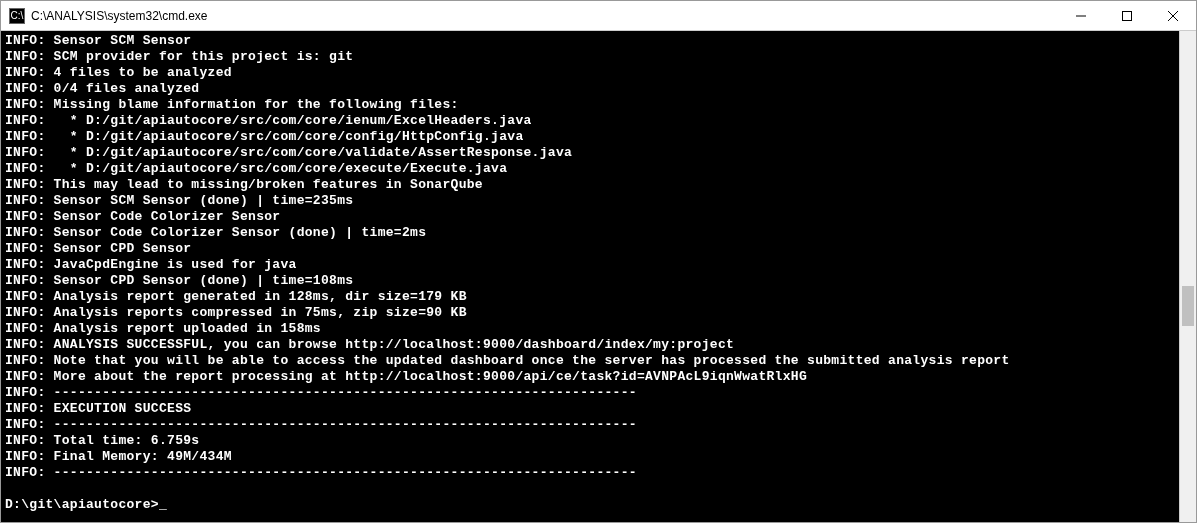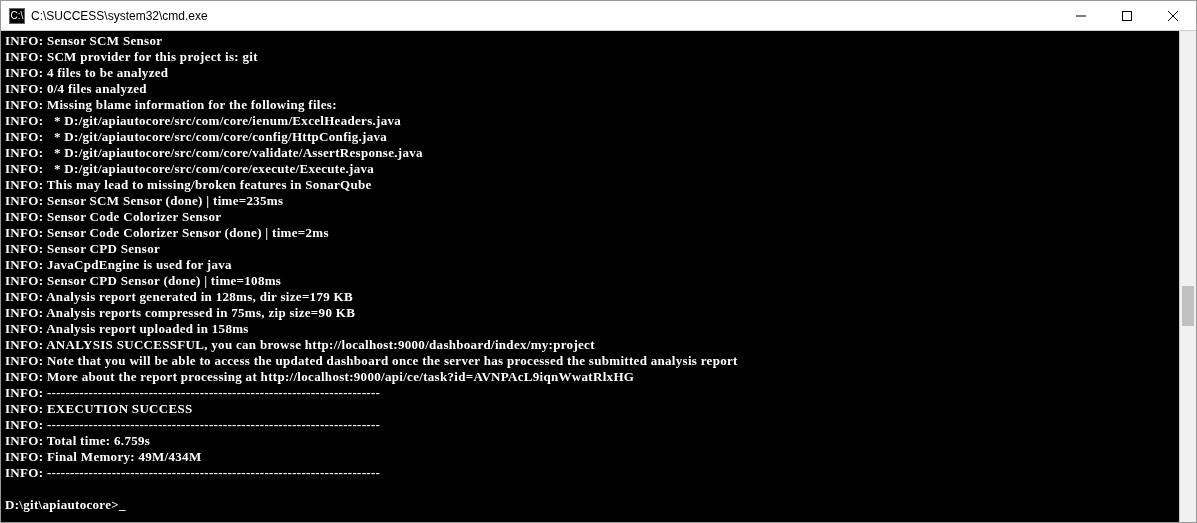--- a/index.html
+++ b/index.html
@@ -64,21 +64,21 @@
     .console-wrapper {
       flex: 1;
       display: flex;
       background: #000;
       overflow: hidden;
     }
     .console {
       flex: 1;
       background: #000;
       color: #fff;
-      font-family: Liberation Serif, serif;
+      font-family: Liberation Mono, monospace;
       font-size: 13px;
       line-height: 16px;
       padding: 2px 4px;
       white-space: pre;
       overflow: auto;
       font-weight: bold;
       letter-spacing: 0.3px;
     }
     .console-line {
       display: block;
@@ -100,21 +100,21 @@
     .prompt-cursor {
       display: inline-block;
     }
   </style>
 </head>
 <body>
 
 <div class="window">
   <div class="titlebar">
     <span class="titlebar-icon">C:\</span>
-    <span class="titlebar-title">C:\SUCCESS\system32\cmd.exe</span>
+    <span class="titlebar-title">C:\ANALYSIS\system32\cmd.exe</span>
     <div class="titlebar-controls">
       <div class="titlebar-btn">
         <svg width="10" height="10" viewBox="0 0 10 10">
             <line x1="0" y1="5" x2="10" y2="5" stroke="currentColor" stroke-width="1"></line>
           </svg>
       </div>
       <div class="titlebar-btn">
         <svg width="10" height="10" viewBox="0 0 10 10">
             <rect x="0.5" y="0.5" width="9" height="9" fill="none" stroke="currentColor" stroke-width="1"></rect>
           </svg>

